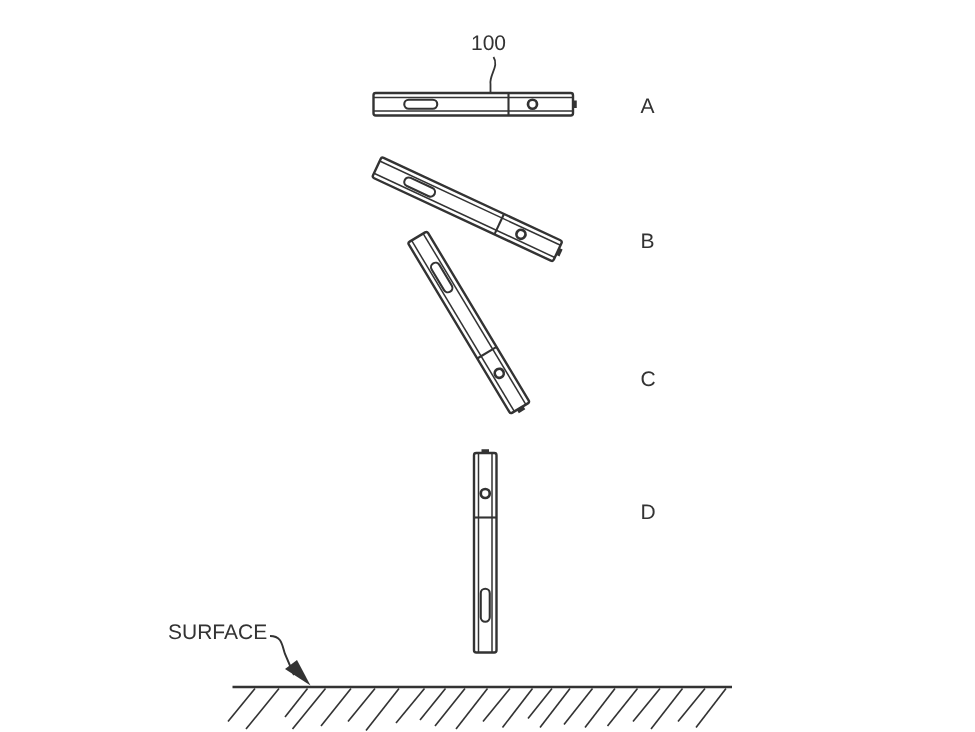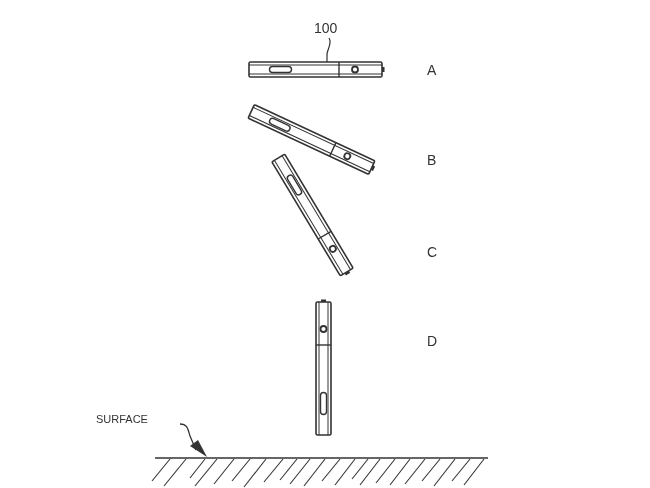--- a/index.html
+++ b/index.html
@@ -73,13 +73,13 @@
   </g>
 </svg>
 
 <div class="lbl" style="left:314px; top:20px; font-size:14px;text-align:right;">100</div>
 
 <div class="lbl" style="left:427px; top:62px;">A</div>
 <div class="lbl" style="left:427px; top:152px;">B</div>
 <div class="lbl" style="left:427px; top:244px;">C</div>
 <div class="lbl" style="left:427px; top:333px;">D</div>
 
-<div class="lbl" style="left:96px; top:413px; font-size:11px;">SURFACE</div>
+<div class="lbl" style="left:112px; top:413px; font-size:14px;">SURFACE</div>
 
 </body></html>

